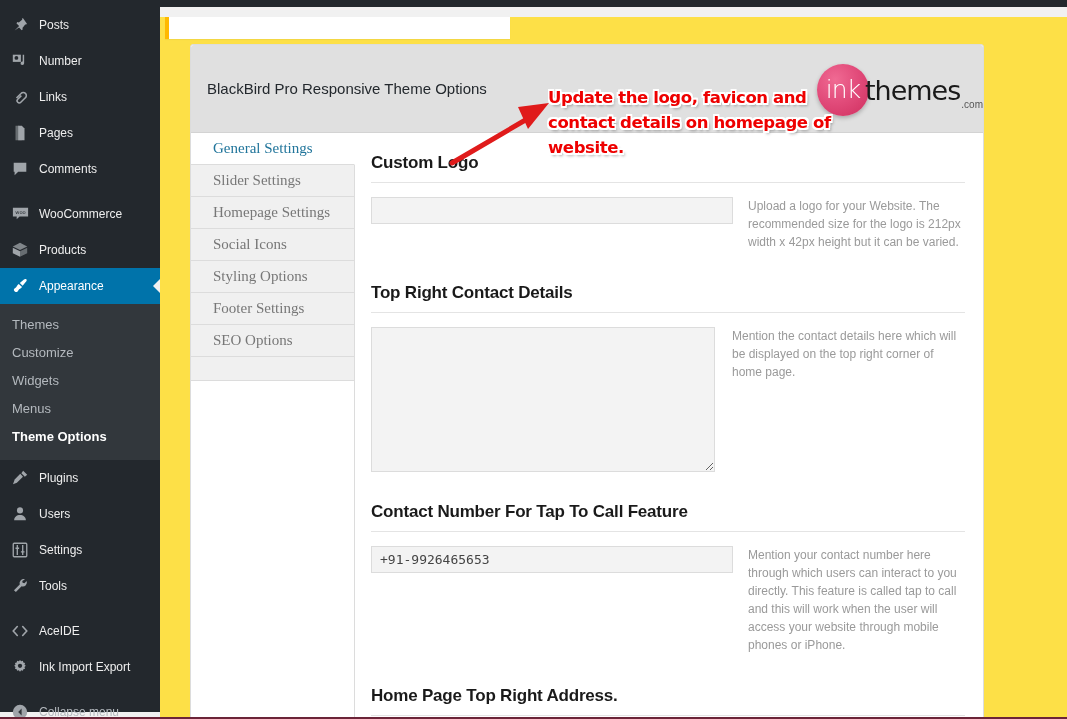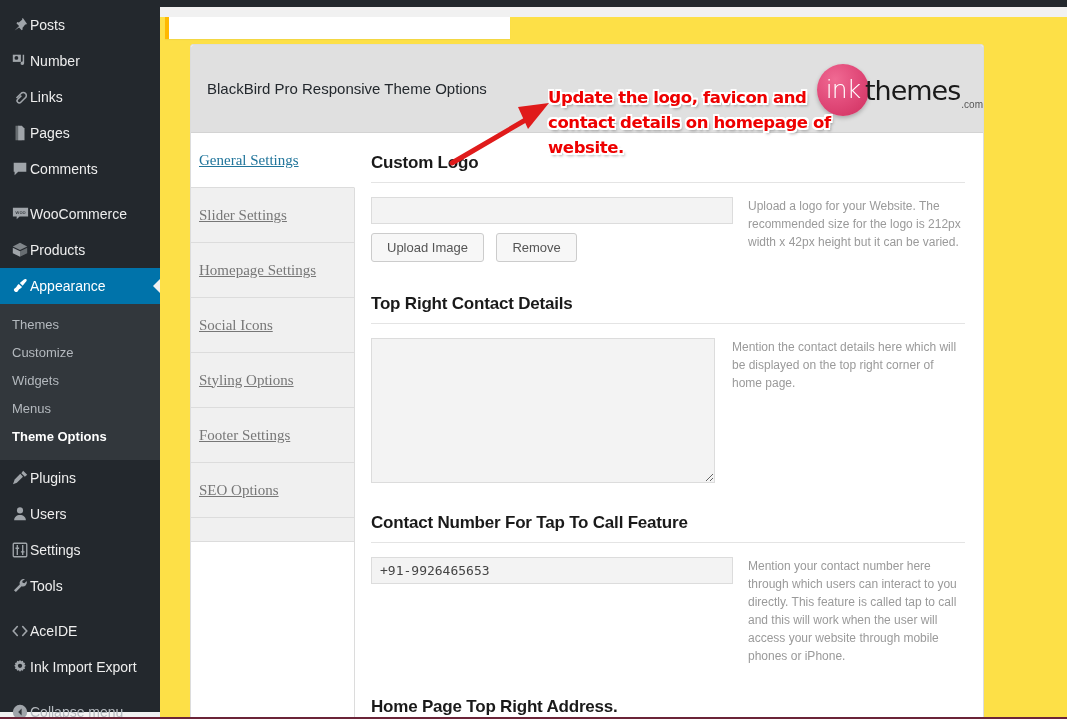--- a/index.html
+++ b/index.html
@@ -27,21 +27,21 @@
   .menu-item {
     position: relative;
     display: flex; align-items: center;
     height: 36px;
     padding-left: 10px;
     color: #eee;
     font-size: 14px;
     cursor: pointer;
     white-space: nowrap;
   }
-  .menu-item .mlabel { font-size: 14px; }
+  .menu-item .mlabel { margin-left: 9px; font-size: 12px; }
   .menu-item.current {
     background: #0073aa;
     color: #fff;
   }
   .menu-item.current::after {
     content: "";
     position: absolute; right: -1px; top: 50%;
     margin-top: -8px;
     border-style: solid;
     border-width: 8px 8px 8px 0;
@@ -140,30 +140,29 @@
 
   
   #panel-body { display: flex; height: 591px; }
   #tabs {
     width: 164px;
     flex: 0 0 164px;
     border-right: 1px solid #dcdcdc;
     background: #fff;
   }
   .tab {
-    height: 55px;
+    height: 32px;
     display: flex; align-items: center;
-    padding-left: 8px;
+    padding-left: 22px;
     font-family: "Liberation Serif", serif;
     font-size: 15px;
     color: #777;
     background: #f0f0f0;
     border-bottom: 1px solid #dcdcdc;
     cursor: pointer;
-    text-decoration: underline;
   }
   .tab.active {
     background: #fff;
     color: #21759b;
     border-right: 1px solid #fff;
     margin-right: -1px;
   }
   .tab-filler {
     background: #f0f0f0;
     border-bottom: 1px solid #dcdcdc;
@@ -463,24 +462,20 @@
         <div class="tab-filler"></div>
       </div>
 
       <div id="content">
 
         <h2 class="section-title">Custom Logo</h2>
         <hr class="section-rule">
         <div class="field-row">
           <div class="field-left">
             <input class="txtinput" type="text" value="" style="">
-            <div class="btnrow">
-              <span class="btn">Upload Image</span>
-              <span class="btn">Remove</span>
-            </div>
           </div>
           <div class="field-right">Upload a logo for your Website. The recommended size for the logo is 212px width x 42px height but it can be varied.</div>
         </div>
 
         <div class="spacer-24"></div>
 
         <h2 class="section-title">Top Right Contact Details</h2>
         <hr class="section-rule">
         <div class="field-row">
           <div class="field-left">

